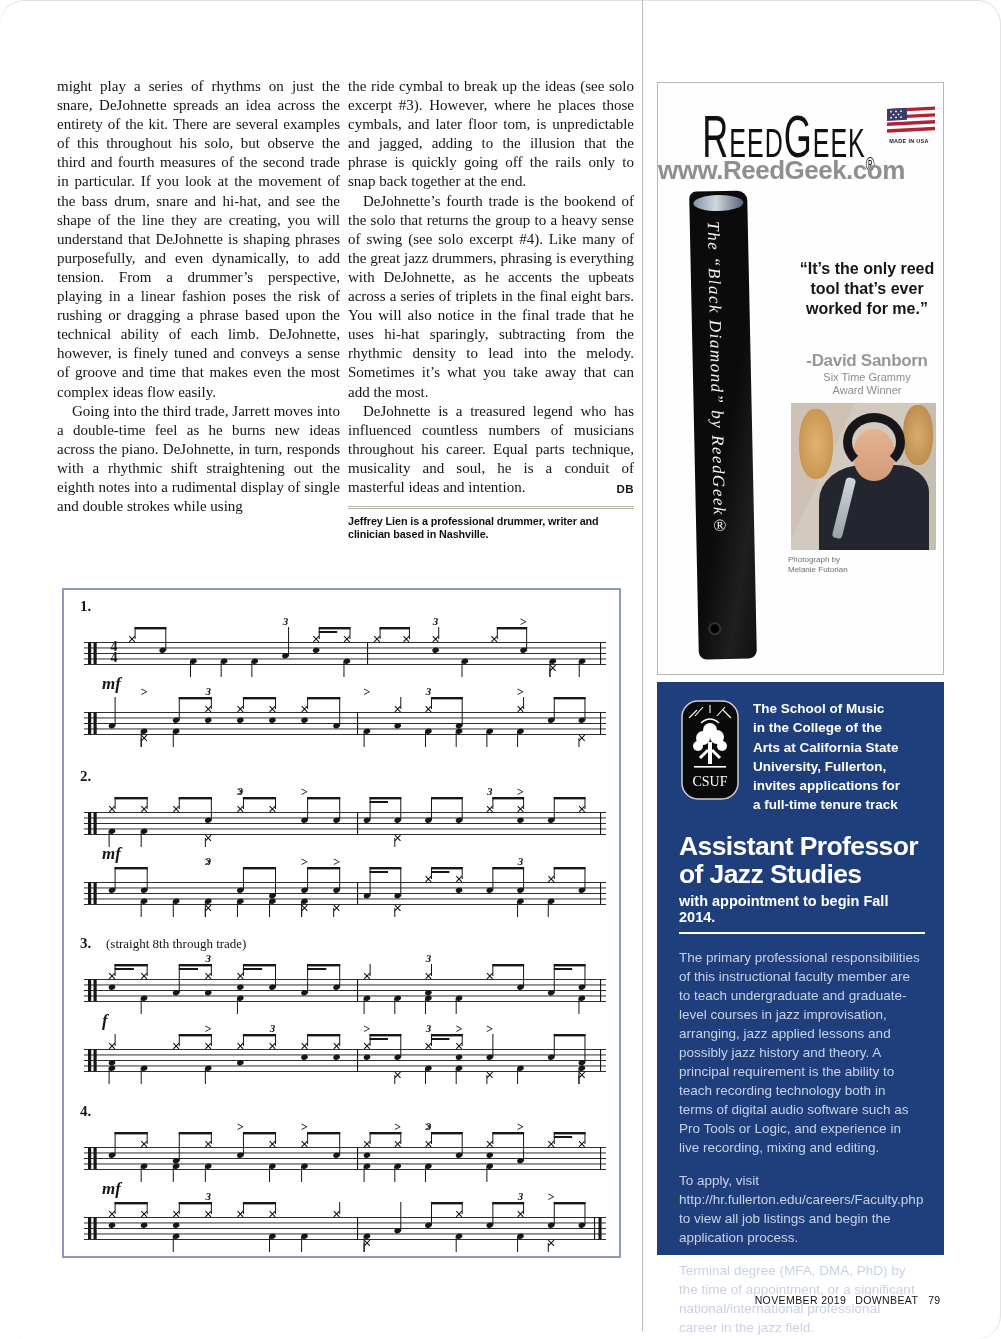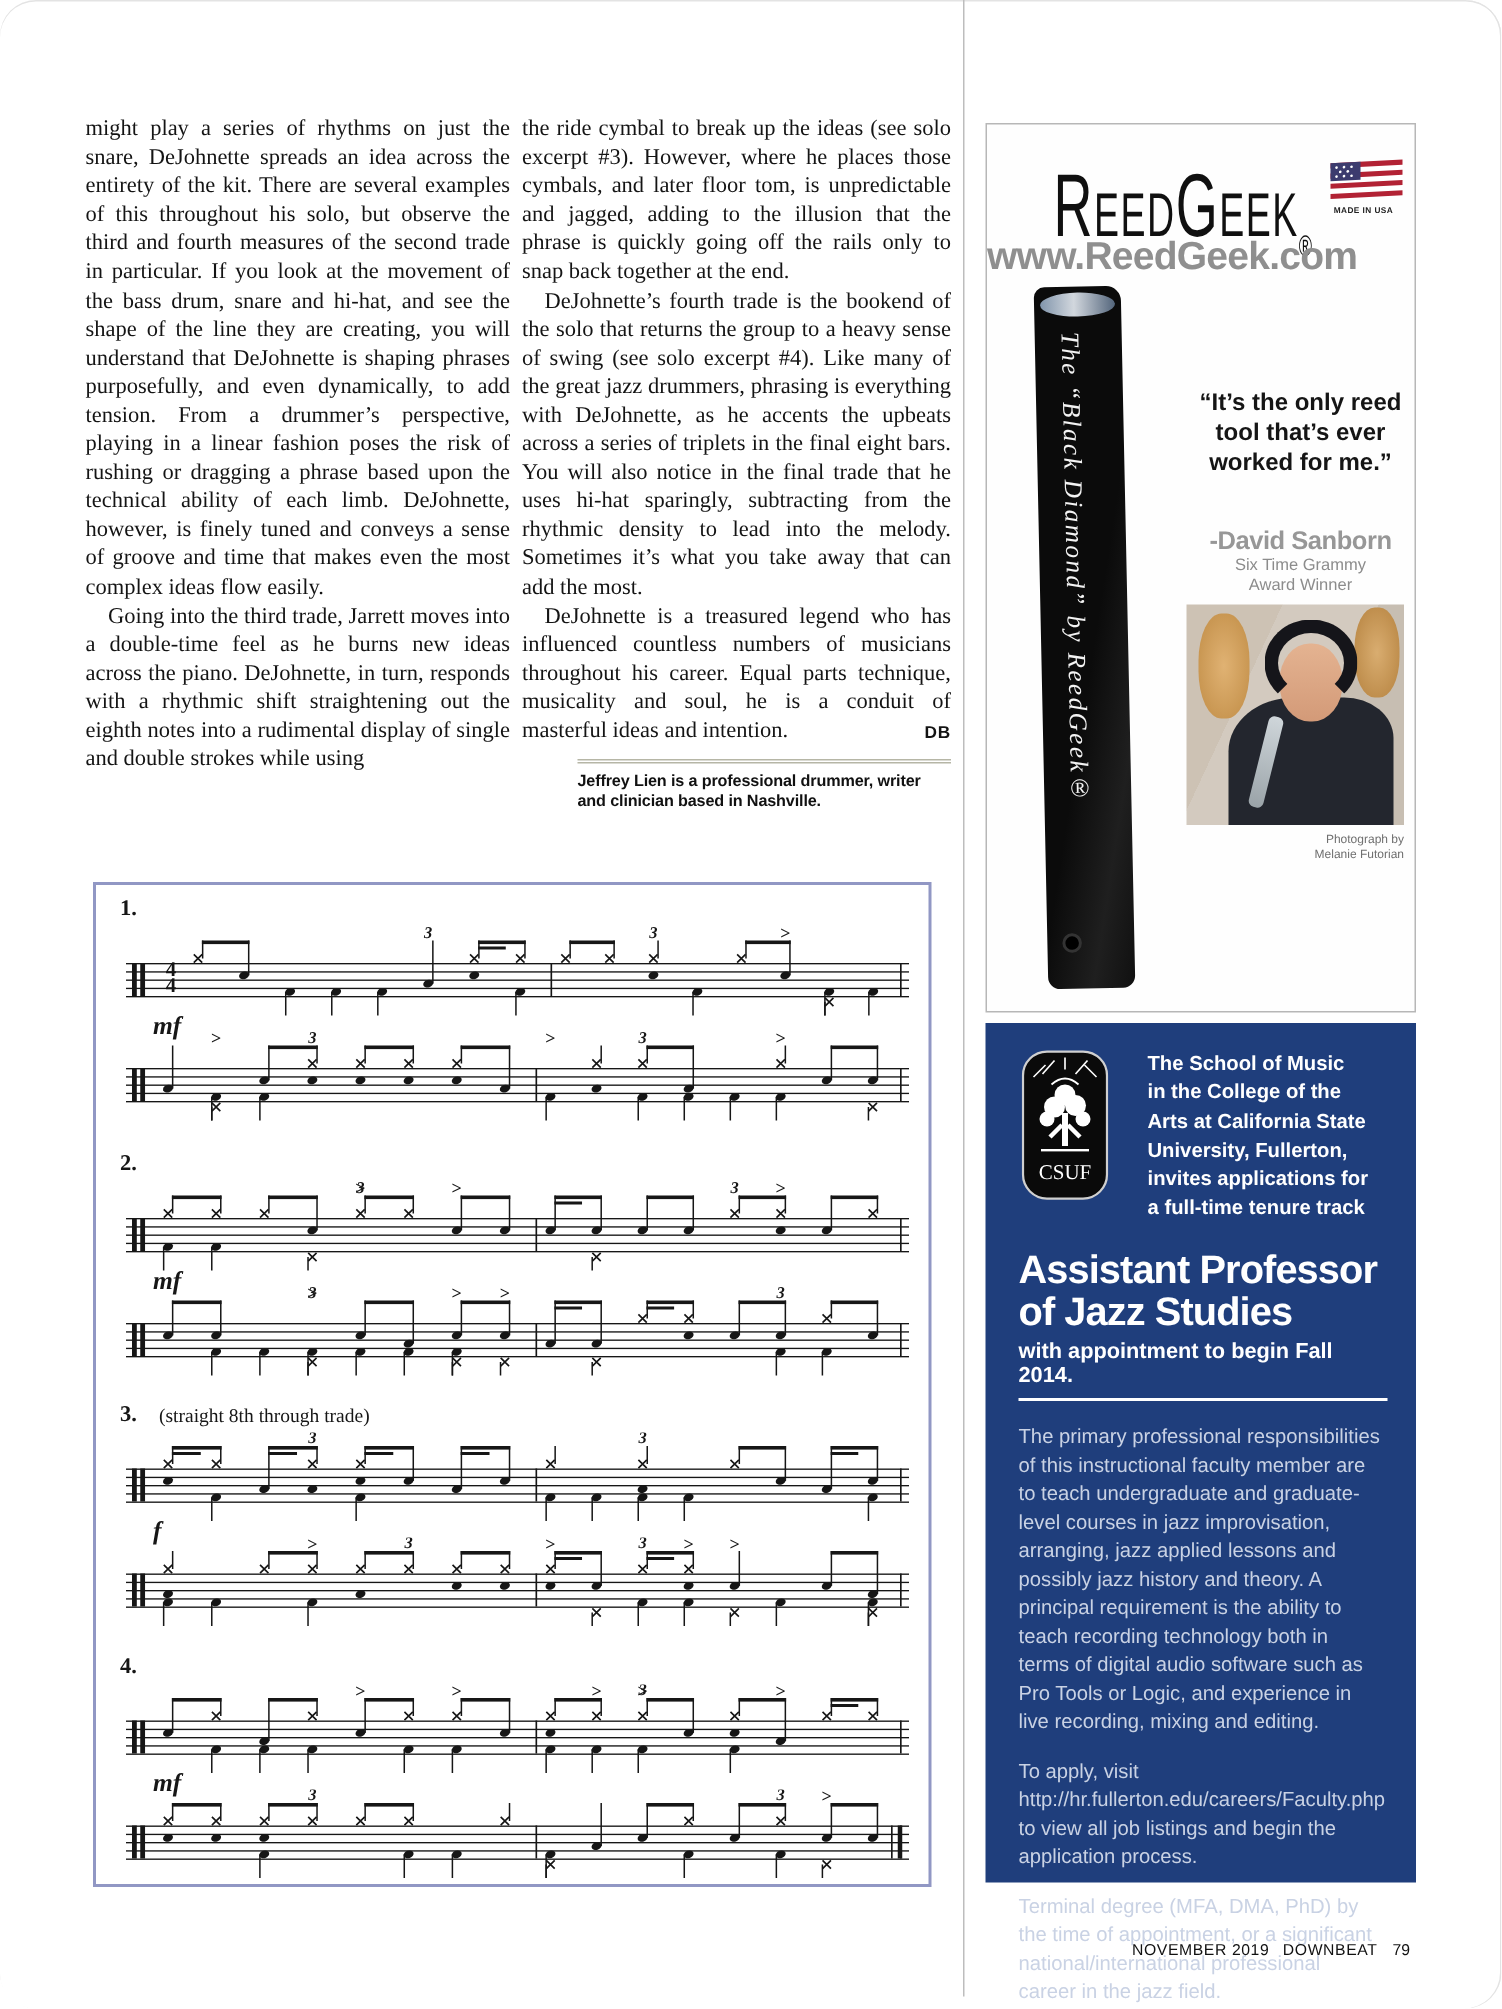--- a/index.html
+++ b/index.html
@@ -9,21 +9,21 @@
   .v-divider{position:absolute;left:642px;top:0;width:1px;height:1331px;background:#bdbdbd;}
 
   
   .col{position:absolute;top:77px;}
   .col1{left:57px;width:283px;}
   .col2{left:348px;width:286px;}
   .ap{margin:0;text-align:justify;font:15px/19.1px "Liberation Serif",serif;color:#141414;}
   .indent{text-indent:15px;}
   .endmark{float:right;font:bold 11.5px "Liberation Sans",sans-serif;margin-top:5px;letter-spacing:.5px;}
   .bio{margin-top:9px;border-top:3px double #b6b6a6;padding-top:6px;
-       font:bold 10.8px/13px "Liberation Sans",sans-serif;letter-spacing:-0.1px;color:#111;margin-left:37px;}
+       font:bold 10.8px/13px "Liberation Sans",sans-serif;letter-spacing:-0.1px;color:#111;}
 
   
   .notation-box{position:absolute;left:62px;top:588px;width:559px;height:670px;
                 border:2px solid #9197c4;background:#fff;box-sizing:border-box;}
   .excerpt{position:absolute;left:0;width:100%;height:162px;}
   .e0{top:8px}.e1{top:178px}.e2{top:345px}.e3{top:513px}
   .ex-label{position:absolute;left:16px;top:0;font:bold 15px "Liberation Serif",serif;}
   .ex-anno{position:absolute;left:42px;top:1px;font:13px "Liberation Serif",serif;}
   .ex-dyn{position:absolute;left:38px;top:76px;font:italic bold 17px "Liberation Serif",serif;}
   svg.sys{position:absolute;left:6px;width:540px;height:66px;display:block;}
@@ -63,30 +63,30 @@
   .ph-guitar2{position:absolute;left:112px;top:2px;width:30px;height:60px;border-radius:45%;
               background:radial-gradient(#d9ad70,#b5823f);}
   .ph-figure{position:absolute;left:28px;top:62px;width:110px;height:90px;border-radius:40% 30% 0 0;
              background:#23262e;}
   .ph-face{position:absolute;left:62px;top:26px;width:42px;height:52px;border-radius:48%;
            background:linear-gradient(#e4b391,#d39a78);}
   .ph-phones{position:absolute;left:52px;top:10px;width:62px;height:58px;border-radius:50%;
              border:9px solid #15151a;border-bottom-color:transparent;box-sizing:border-box;}
   .ph-sax{position:absolute;left:48px;top:74px;width:10px;height:62px;background:linear-gradient(#cfd6da,#9aa3a8);
           transform:rotate(14deg);border-radius:4px;}
-  .rg-credit{position:absolute;left:130px;top:472px;width:148px;text-align:right;
+  .rg-credit{position:absolute;left:130px;top:472px;width:148px;
              font:8px/10px "Liberation Sans",sans-serif;color:#6f6f6f;}
 
   
   .csuf-ad{position:absolute;left:657px;top:682px;width:287px;height:573px;background:#1f3e7c;
            box-sizing:border-box;padding:16px 22px 0 22px;font-family:"Liberation Sans",sans-serif;}
   .csuf-head{position:relative;height:122px;}
   .csuf-logo{position:absolute;left:2px;top:2px;}
   .csuf-intro{position:absolute;left:74px;top:1px;width:172px;
-              font:bold 13.5px/19.3px "Liberation Sans",sans-serif;color:#ffffff;margin-left:12px;}
+              font:bold 13.5px/19.3px "Liberation Sans",sans-serif;color:#ffffff;}
   .csuf-title{font:bold 26.5px/28px "Liberation Sans",sans-serif;color:#fff;letter-spacing:-0.6px;margin-top:12px;}
   .csuf-sub{font:bold 14.5px "Liberation Sans",sans-serif;color:#fff;margin-top:5px;}
   .csuf-rule{margin-top:7px;width:246px;height:2px;background:#fff;}
   .csuf-body{font:13.5px/19px "Liberation Sans",sans-serif;color:#c9d2e4;margin-top:14px;}
   .csuf-link{color:#c9d2e4;text-decoration:none;}
 
   
   .footer{position:absolute;top:1294px;right:61px;font:10.5px "Liberation Sans",sans-serif;color:#111;}
   .f-issue{letter-spacing:.4px;}
   .f-mag{font-weight:normal;margin-left:9px;letter-spacing:.4px;}

